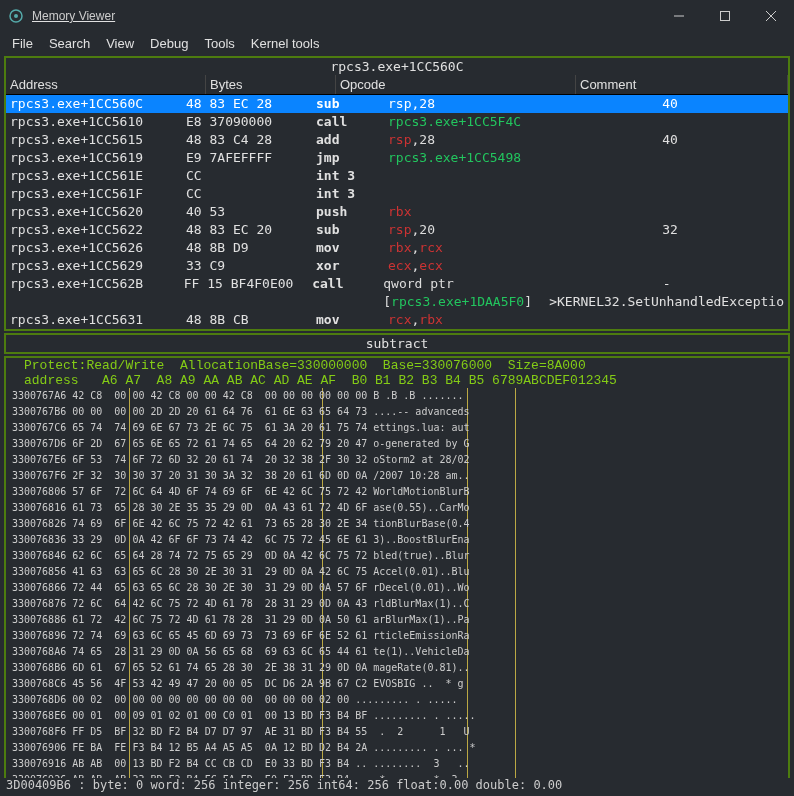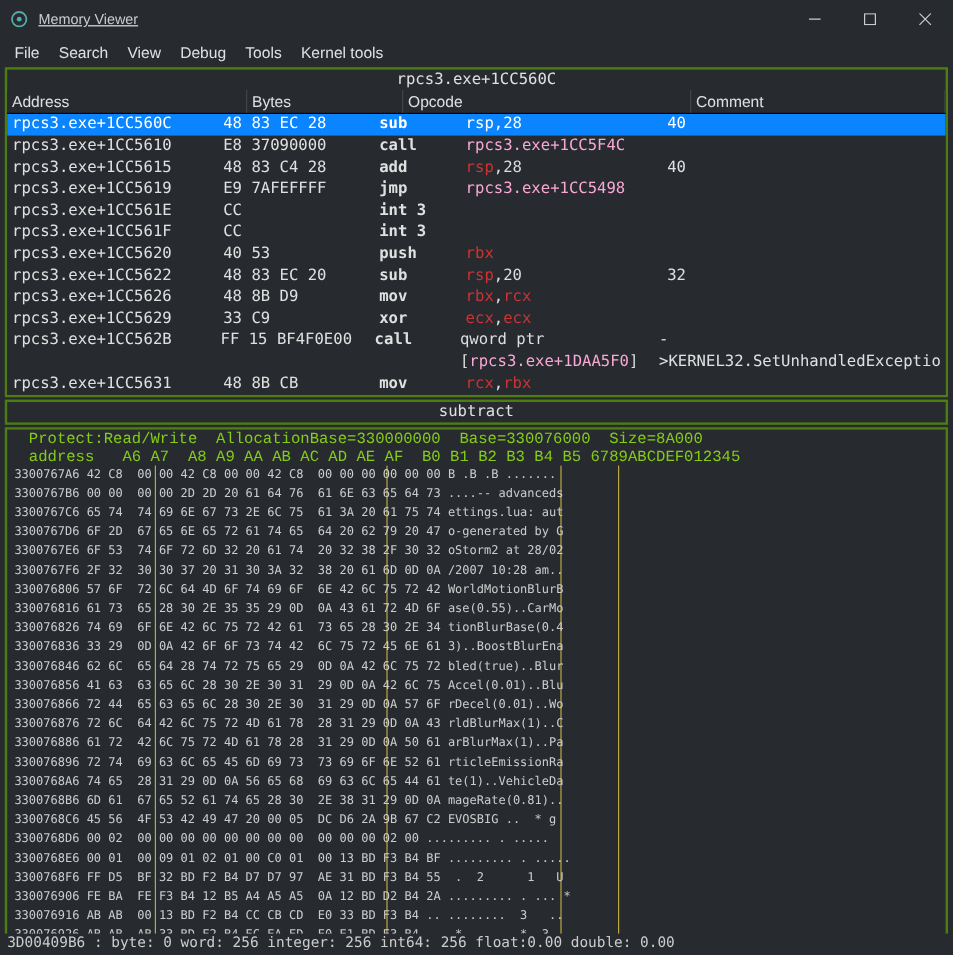--- a/index.html
+++ b/index.html
@@ -13,22 +13,22 @@
 .menubar span { padding:2px 8px; cursor:pointer; }
 .frame { border:2px solid #4d7c0f; margin:2px 4px; }
 .banner { text-align:center; font-family:Consolas,monospace; font-size:13px; padding:1px 0;}
 .tbl { width:100%; }
 .hdr { display:flex; background:#272b30; border-bottom:1px solid #000; }
 .hdr div { padding:2px 4px; font-size:13px; border-right:1px solid #444; }
 .col-addr{width:200px;} .col-bytes{width:130px;} .col-op{width:240px;} .col-comm{flex:1;}
 .row { display:flex; font-family:Consolas,monospace; font-size:13px; line-height:18px; padding:0 4px; }
 .row.sel { background:#0a84ff; color:#fff; }
 .row.sel .tok-reg, .row.sel .tok-imm, .row.sel .tok-sym { color:#fff !important;}
-.row .c-addr{width:176px;} .row .c-bytes{width:130px;} .row .c-op{width:72px;font-weight:bold;} .row .c-args{width:168px;} .row .c-comm{flex:1;}
-.tok-reg{color:#cc3333;} .tok-imm{color:#dddddd;} .tok-sym{color:#f9a8d4;}
+.row .c-addr{width:176px;} .row .c-bytes{width:130px;} .row .c-op{width:72px;font-weight:bold;} .row .c-args{width:168px;} .row .c-comm{flex:1;text-align:center;}
+.tok-reg{color:#cc3333;} .tok-imm{color:#dddddd;} .tok-sym{color:#22c55e;}
 .tok-w{color:#ddd;}
 .hex-hdr { font-family:Liberation Mono, monospace; font-size:13px; padding:0 18px; white-space:pre; color:#84cc16; }
 .hex-line { font-family:Consolas,monospace; font-size:10px; white-space:pre; padding:0 6px; position:relative; line-height:16px; color:#ccc; }
 .hex-body { position:relative; }
 .vline { position:absolute; top:0; bottom:0; width:1px; background:#bba844; }
 .status { position:absolute; bottom:0; left:0; right:0; height:18px; background:#272b30; font-family:Consolas,monospace; font-size:12px; padding:0 6px; color:#ccc;margin-top:40px;}
 .ops-body { min-height:216px; background:#272b30; }
 </style>
 </head>
 <body>

